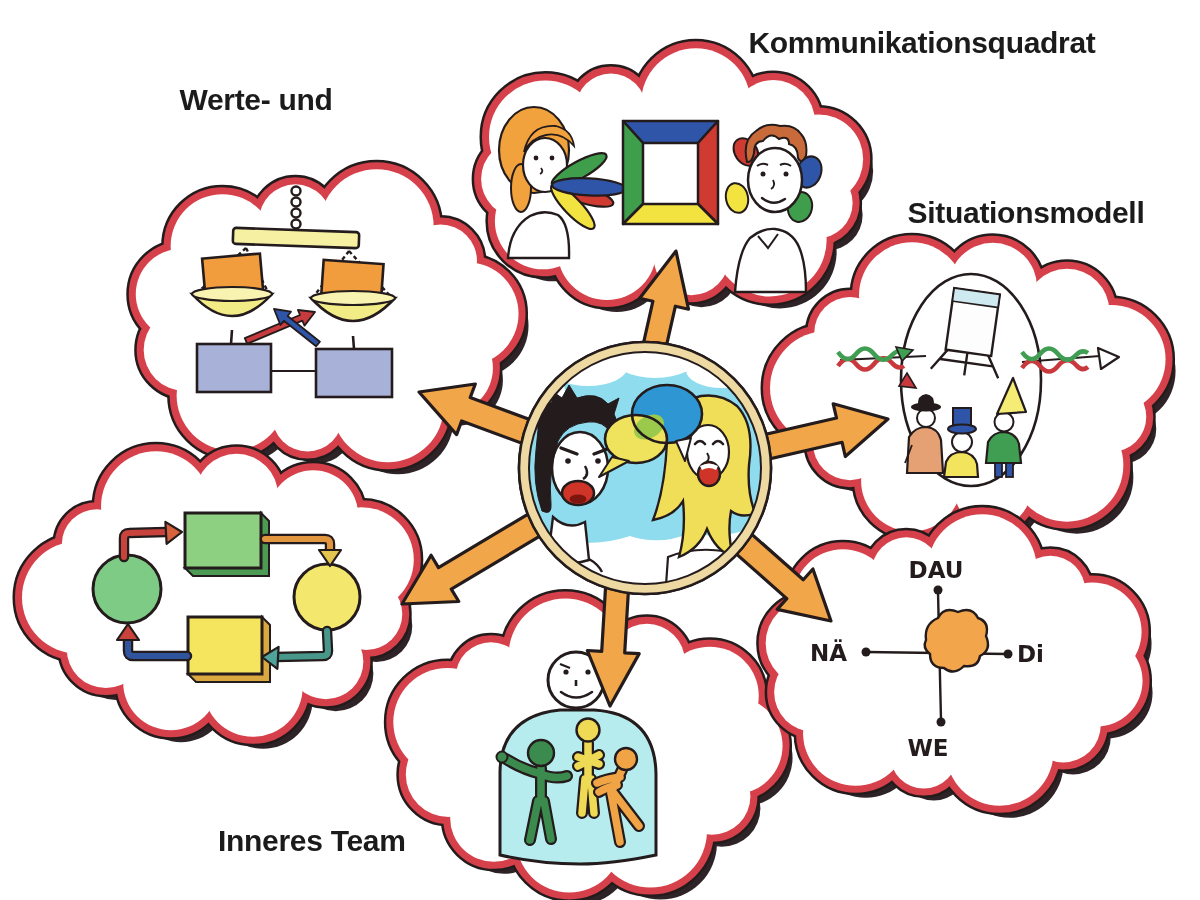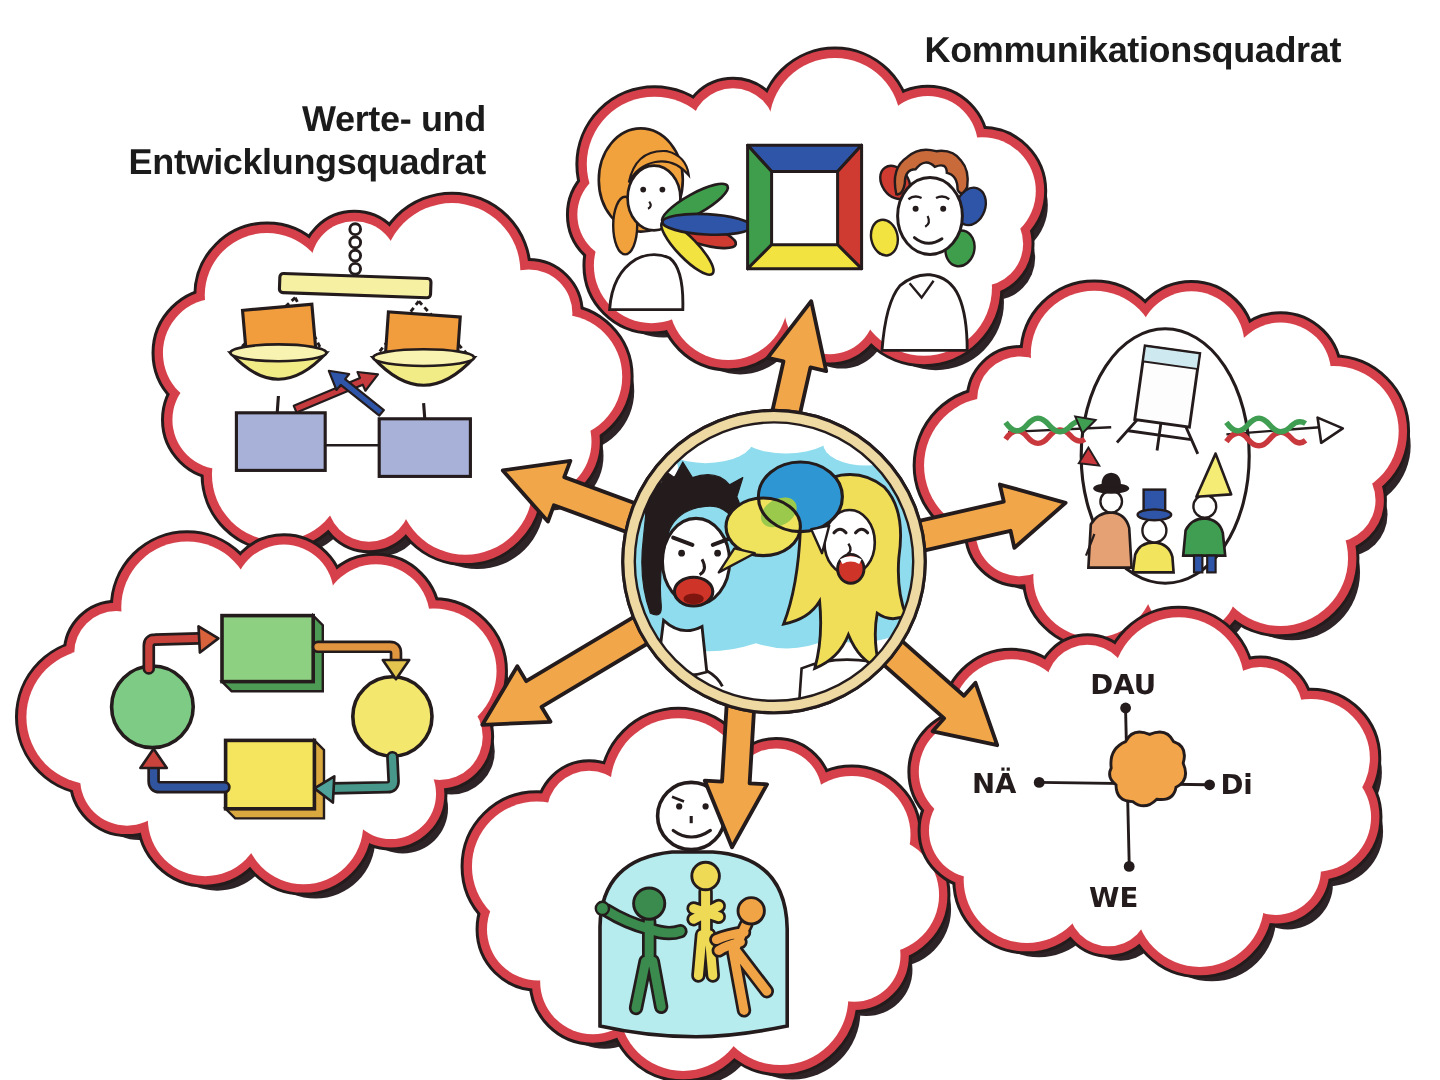--- a/index.html
+++ b/index.html
@@ -7,21 +7,21 @@
     --sky:#8edced; --bub-yellow:#efe35e; --bub-blue:#2f96d4; --bub-green:#9bc94b;
     --label:#1b1b1b;
   }
   html,body{margin:0;padding:0;background:#ffffff;}
   .stage{position:relative;width:1200px;height:900px;background:#ffffff;overflow:hidden;
          font-family:"Liberation Sans",sans-serif;}
   svg#art{position:absolute;left:0;top:0;width:1200px;height:900px;}
   .label{position:absolute;font-weight:700;font-size:30px;letter-spacing:-0.3px;
          color:var(--label);white-space:nowrap;}
   .label.centered{transform:translateX(-50%);}
-  #lbl-werte{text-align:right;line-height:36px;}
+  #lbl-werte{text-align:left;line-height:36px;}
   .axis-text{font-family:"DejaVu Sans",sans-serif;font-weight:700;font-size:23px;fill:var(--ink);}
 </style>
 </head>
 <body>
 
 <div class="stage">
 
 <svg id="art" viewBox="0 0 1200 900">
   <defs>
     <clipPath id="cclip">
@@ -568,24 +568,25 @@
       <ellipse cx="636" cy="439" rx="31" ry="24" fill="none" stroke="var(--ink)" stroke-width="2.6"></ellipse>
       <polygon points="612,457 599,477 629,461" fill="var(--bub-yellow)" stroke="var(--ink)" stroke-width="2" stroke-linejoin="round"></polygon>
       <polygon points="676,441 685,461 691,438" fill="#fff" stroke="var(--ink)" stroke-width="2" stroke-linejoin="round"></polygon>
     </g>
     <circle cx="645" cy="468" r="121" fill="none" stroke="#eed9a2" stroke-width="9"></circle>
     <circle cx="645" cy="468" r="126" fill="none" stroke="var(--ink)" stroke-width="2.6"></circle>
     <circle cx="645" cy="468" r="116" fill="none" stroke="var(--ink)" stroke-width="2"></circle>
   </g>
 </svg>
 
-<div class="label centered" id="lbl-komm" style="left:944px;top:26px">Kommunikationsquadrat</div>
+<div class="label centered" id="lbl-komm" style="left:922px;top:26px">Kommunikationsquadrat</div>
 
 <div class="label centered" id="lbl-werte" style="left:256px;top:82px">
   <span style="display:block">Werte- und</span>
-  <span style="display:block">Entwicklungsquadrat</span>
 </div>
 
-
-
+<div class="label centered" id="lbl-situ" style="left:1026px;top:196px">Situationsmodell</div>
+
+
+<div class="label" id="lbl-team" style="left:218px;top:824px">Inneres Team</div>
 
 
 </div>
 
 </body></html>

